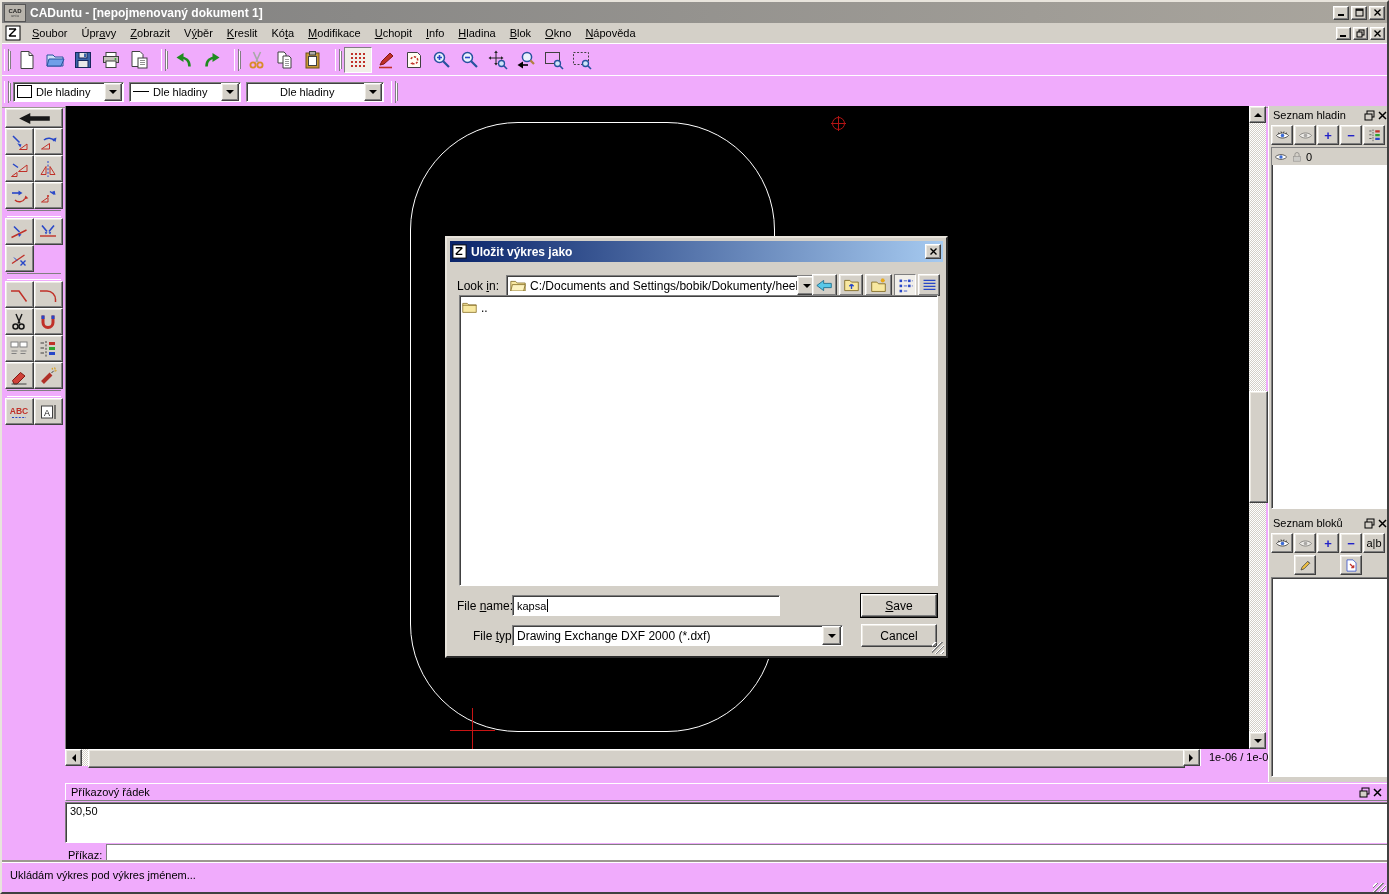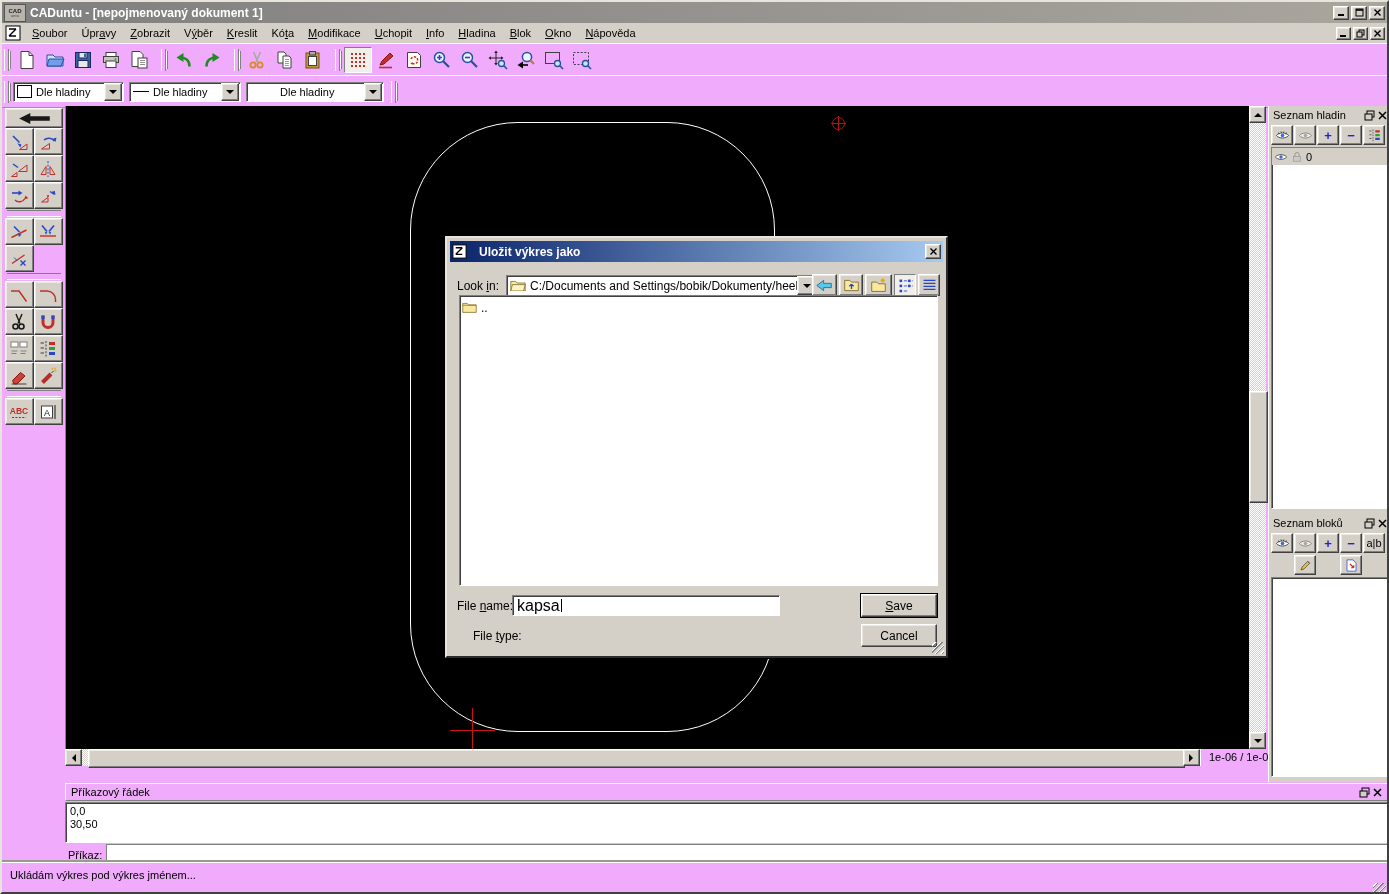--- a/index.html
+++ b/index.html
@@ -121,40 +121,40 @@
              box-shadow:0 -2px 0 #9c9890;}
   #status-msg{position:absolute;left:8px;top:6px;white-space:nowrap;}
   #grip{position:absolute;right:1px;bottom:1px;width:13px;height:13px;
         background:repeating-linear-gradient(135deg,transparent 0 2px,#fff 2px 3px,#808080 3px 4px);}
 
   
   #dialog{position:absolute;left:443px;top:234px;width:503px;height:422px;background:#d4d0c8;
           border:2px solid;border-color:#e8e4dc #2a2a2a #2a2a2a #e8e4dc;box-sizing:border-box;box-shadow:1px 1px 0 #000;}
   #dlg-title{position:absolute;left:3px;top:3px;right:3px;height:21px;
              background:linear-gradient(90deg,#0a246a,#a6caf0);display:flex;align-items:center;padding:0 2px;}
-  #dlg-title .ttl{flex:1;color:#fff;font-weight:bold;font-size:12px;margin-left:12px;white-space:nowrap;}
+  #dlg-title .ttl{flex:1;color:#fff;font-weight:bold;font-size:12px;margin-left:4px;white-space:nowrap;}
   #dlg-icon{width:15px;height:15px;}
   #dlg-close{width:16px;height:15px;display:flex;align-items:center;justify-content:center;}
   .dlg-label{position:absolute;font-size:12px;white-space:nowrap;}
   .dlg-combo{position:absolute;height:21px;display:flex;align-items:center;background:#fff;
              border:1px solid;border-color:#808080 #fff #fff #808080;box-shadow:inset 1px 1px 0 #404040;
              box-sizing:border-box;font-size:12px;}
   .dlg-combo .ctext{flex:1;padding-left:4px;white-space:nowrap;overflow:hidden;}
   .dlg-combo .combo-arrow{width:17px;height:17px;}
   .dlg-combo .fico{width:16px;height:14px;margin-left:3px;flex:0 0 auto;}
   #dlg-tools{position:absolute;top:36px;right:6px;display:flex;gap:2px;}
   .dlg-tbtn{height:22px;display:flex;align-items:center;justify-content:center;}
   .dlg-tbtn svg{width:17px;height:17px;}
   #dlg-list{position:absolute;left:12px;top:57px;width:479px;height:291px;background:#fff;
             border:1px solid;border-color:#808080 #fff #fff #808080;box-shadow:inset 1px 1px 0 #404040;box-sizing:border-box;padding:3px 2px;}
   .dlg-item{display:flex;align-items:center;gap:4px;font-size:12px;height:17px;}
   .dlg-item svg{width:15px;height:13px;}
   #dlg-filename{position:absolute;left:65px;top:357px;width:268px;height:21px;background:#fff;
                 border:1px solid;border-color:#808080 #fff #fff #808080;box-shadow:inset 1px 1px 0 #404040;
-                box-sizing:border-box;display:flex;align-items:center;font-size:16px;padding-left:4px;}
+                box-sizing:border-box;display:flex;align-items:center;font-size:11px;padding-left:4px;}
   .caret{display:inline-block;width:1px;height:13px;background:#000;margin-left:1px;}
   .dlg-pushbtn{position:absolute;width:76px;height:23px;display:flex;align-items:center;justify-content:center;font-size:12px;}
   .default-btn{outline:1px solid #000;}
   #dlg-grip{position:absolute;right:2px;bottom:2px;width:12px;height:12px;
             background:repeating-linear-gradient(135deg,transparent 0 2px,#fff 2px 3px,#808080 3px 4px);}
 </style>
 </head>
 <body>
 
 <div id="app">
@@ -804,21 +804,20 @@
             <rect x="1" y="4" width="7" height="6" fill="#d4d0c8" stroke="#000"></rect>
           </svg>
         </span>
       <span class="mini-ic">
           <svg viewBox="0 0 11 11">
             <path d="M2 2l7 7M9 2L2 9" stroke="#000" stroke-width="1.5"></path>
           </svg>
         </span>
     </div>
     <div id="cmd-history">
-        <div class="cmd-line">0,0</div>
         <div class="cmd-line">30,50</div>
       </div>
   </div>
   <div id="promptrow">
     <span id="prompt-label">Příkaz:</span>
     <div id="prompt-input"></div>
   </div>
 
   <div id="statusbar">
     <span id="status-msg">Ukládám výkres pod výkres jménem...</span>
@@ -905,20 +904,26 @@
     <span class="dlg-label" style="left:10px;top:361px">File <u>n</u>ame:</span>
     <div id="dlg-filename">
       <span>kapsa</span>
         <span class="caret"></span>
     </div>
     <button class="dlg-pushbtn raised default-btn" style="left:414px;top:356px">
         <span><u>S</u>ave</span>
       </button>
 
     <span class="dlg-label" style="left:26px;top:391px">File <u>t</u>ype:</span>
+    <div class="dlg-combo" style="left:65px;top:387px;width:331px">
+      <span class="ctext">Drawing Exchange DXF 2000 (*.dxf)</span>
+      <span class="combo-arrow raised">
+          <i class="tri tri-down"></i>
+        </span>
+    </div>
     <button class="dlg-pushbtn raised" style="left:414px;top:386px">
         <span>Cancel</span>
       </button>
 
     <span id="dlg-grip"></span>
   </div>
 
 </div>
 
 </body></html>

